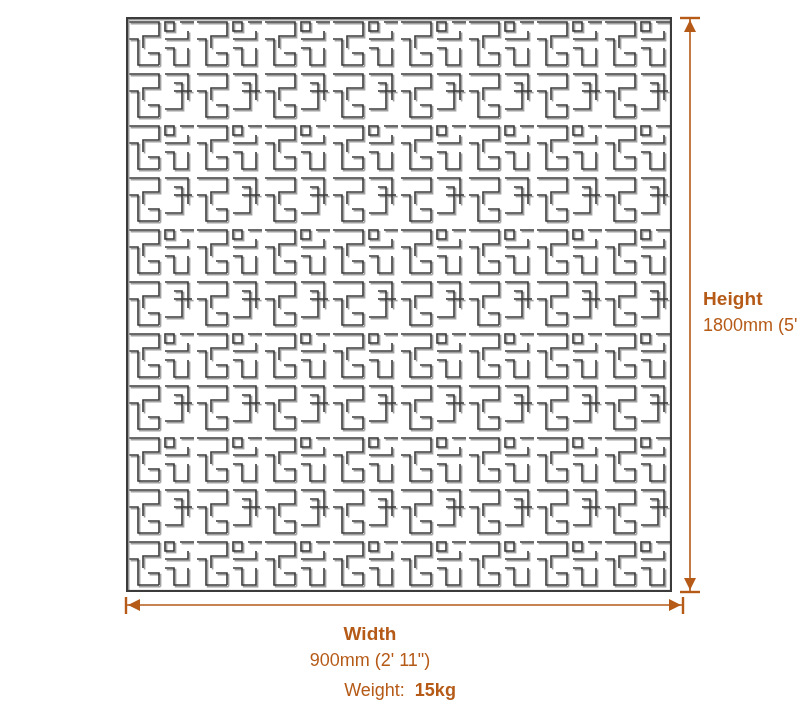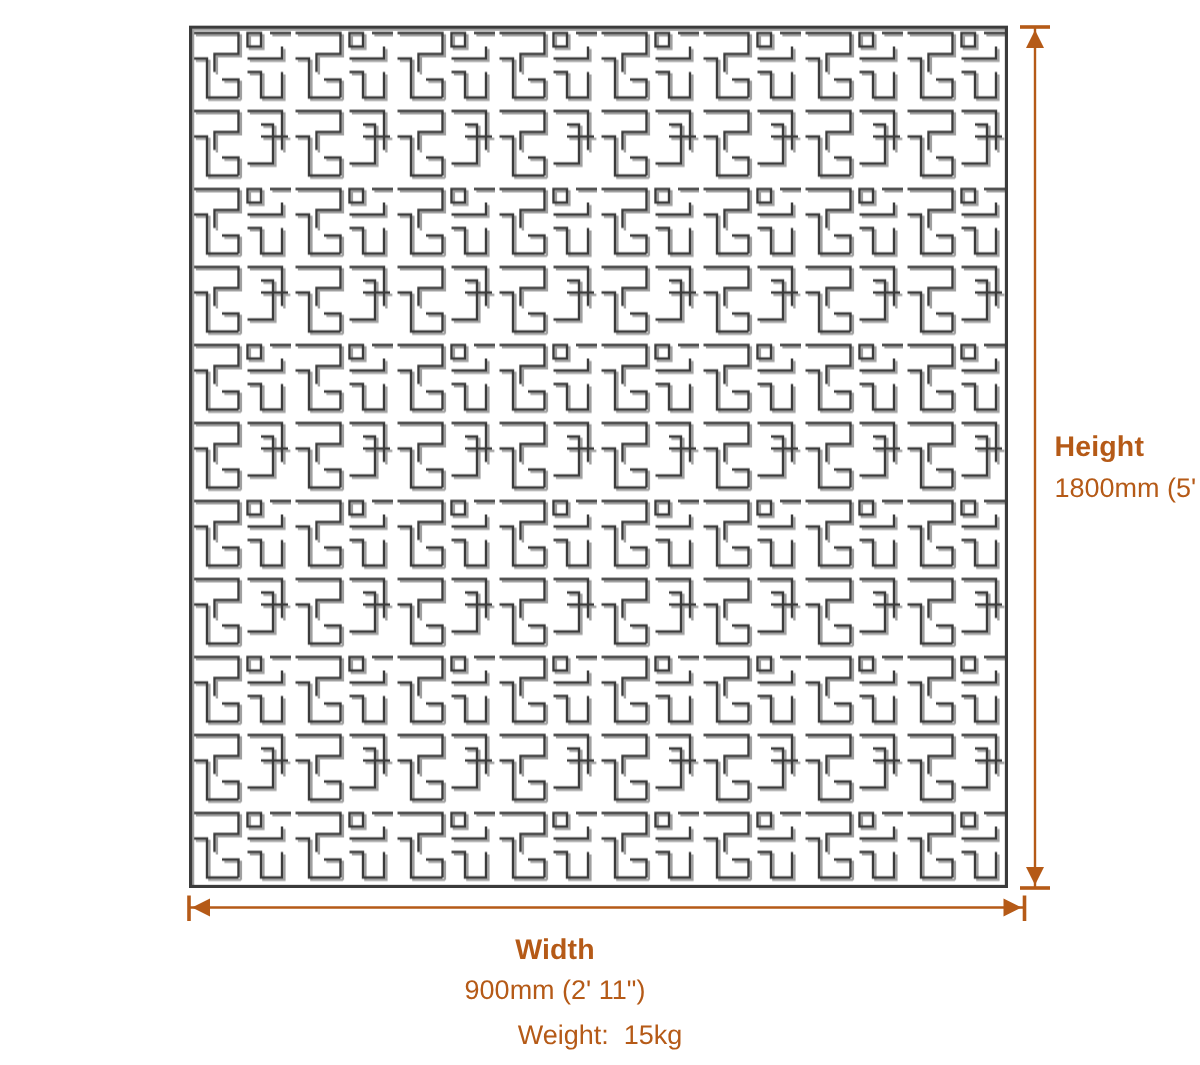--- a/index.html
+++ b/index.html
@@ -77,21 +77,21 @@
     left: 0px;
     top: 680px;
     width: 800px;
     text-align: center;
     font-size: 18px;
   }
   #weight-block .wt-key {
     font-weight: normal;
   }
   #weight-block .wt-val {
-    font-weight: normal;
+    font-weight: bold;
   }
 </style>
 </head>
 <body>
 
 <div id="panel-wrap">
   <svg id="panel-svg" viewBox="0 0 546 575" preserveAspectRatio="none">
     <defs>
 
       <pattern id="fret" x="0" y="0" width="68" height="104" patternUnits="userSpaceOnUse">

